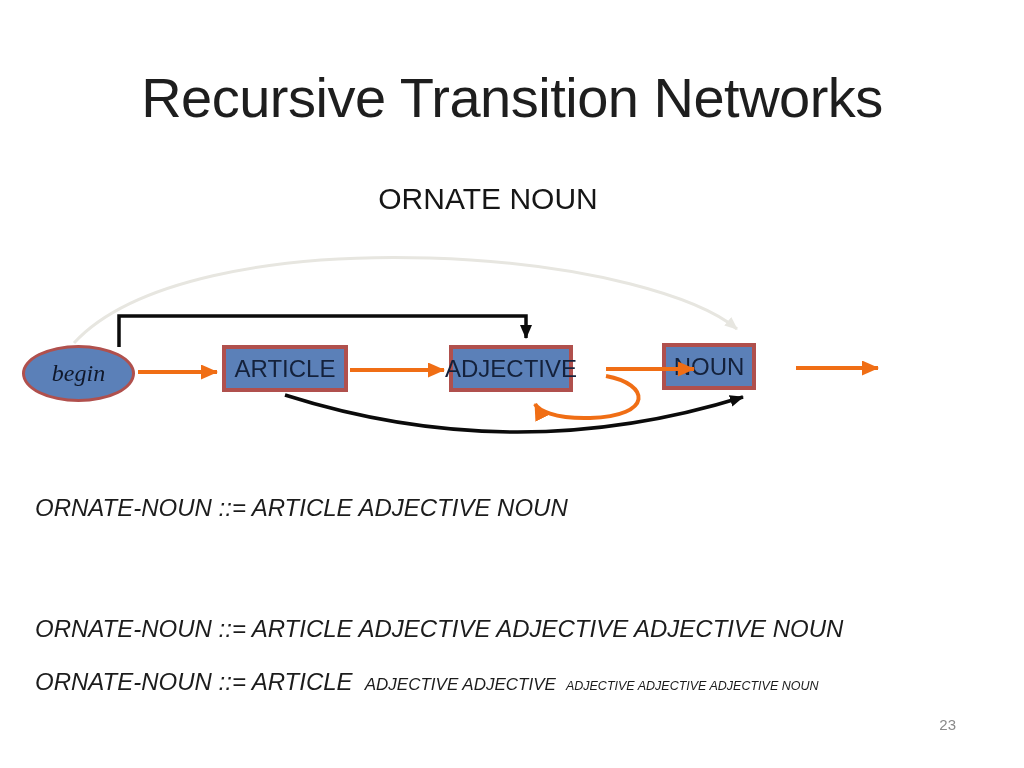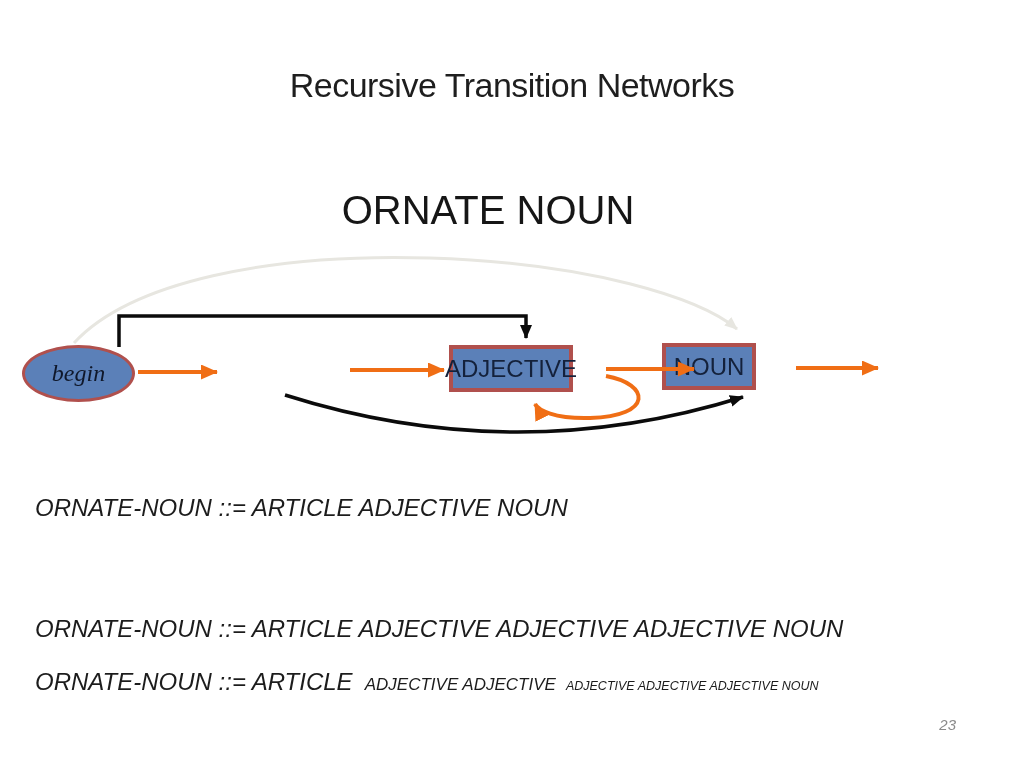--- a/index.html
+++ b/index.html
@@ -5,26 +5,26 @@
   html,body{margin:0;padding:0;}
   body{
     width:1024px;height:768px;position:relative;overflow:hidden;
     background:#ffffff;
     font-family:"Liberation Sans", sans-serif;
   }
   .slide{position:absolute;inset:0;}
 
   .title{
     position:absolute;top:66px;left:0;width:1024px;
-    text-align:center;font-size:34px;line-height:1.15;
+    text-align:center;font-size:56px;line-height:1.15;
     color:#1e1e1e;letter-spacing:-0.5px;
   }
   .subtitle{
     position:absolute;top:182px;left:0;width:976px;
-    text-align:center;font-size:40px;color:#161616;letter-spacing:0px;margin-top:6px;
+    text-align:center;font-size:30px;color:#161616;letter-spacing:0px;
   }
 
   
   .node{
     position:absolute;display:flex;align-items:center;justify-content:center;
     background:var(--node-fill,#5B80B8);
     border:3px solid var(--node-border,#B0504D);
     box-sizing:border-box;
     color:var(--node-text,#14213B);
     font-size:24px;
@@ -55,33 +55,36 @@
   .seg.md{font-size:17px;}
   .seg.sm{font-size:12.5px;}
   .r1{top:494px;}
   .r2{top:546px;}
   .r3{top:615px;}
   .r4{top:630px;}
   .r5{top:668px;}
 
   .page-number{
     position:absolute;right:68px;top:716px;
-    font-size:15px;color:var(--page-number-gray,#8A8A8A);font-style:italic;
+    font-size:15px;color:var(--page-number-gray,#8A8A8A);
   }
 </style>
 </head>
 <body>
 
 <div class="slide">
 
   <div class="title">Recursive Transition Networks</div>
   <div class="subtitle">ORNATE NOUN</div>
 
   <div class="node ellipse n-begin">
     <span>begin</span>
+  </div>
+  <div class="node n-article">
+    <span>ARTICLE</span>
   </div>
   <div class="node n-adjective">
     <span>ADJECTIVE</span>
   </div>
   <div class="node n-noun">
     <span>NOUN</span>
   </div>
 
   <svg class="edges" width="1024" height="768" viewBox="0 0 1024 768">
     <defs>

